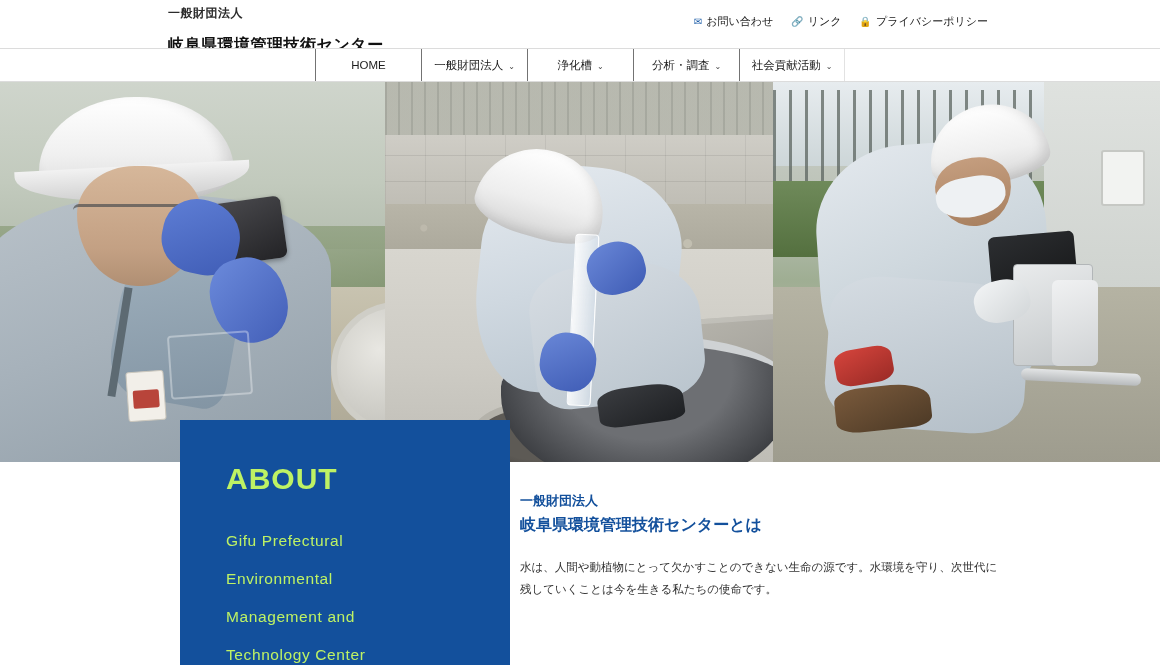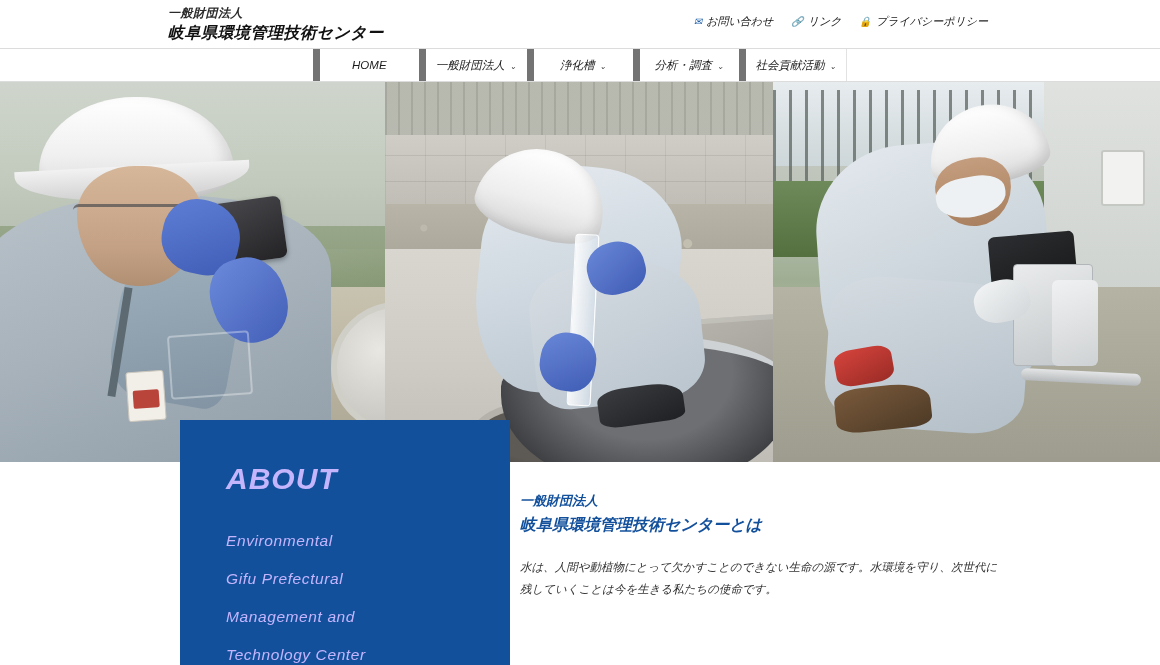--- a/index.html
+++ b/index.html
@@ -12,21 +12,20 @@
     overflow: hidden;
     background: #ffffff;
     font-family: "Liberation Sans", sans-serif;
     color: #333;
   }
   .page {
     position: relative;
     width: 1160px;
     height: 665px;
     background: #fff;
-    font-style: italic;
   }
 
   
   .header {
     position: relative;
     height: 48px;
     background: #ffffff;
   }
   .brand {
     position: absolute;
@@ -38,21 +37,21 @@
     font-size: 12px;
     color: #2b2b2b;
     letter-spacing: 0.5px;
     font-weight: bold;
   }
   .brand-main {
     font-size: 16px;
     color: #111;
     font-weight: bold;
     letter-spacing: 0.5px;
-    margin-top: 2px;
+    margin-top: 14px;
   }
   .util-nav {
     position: absolute;
     right: 172px;
     top: 14px;
     display: flex;
     gap: 18px;
     align-items: center;
   }
   .util-item {
@@ -87,21 +86,21 @@
   }
   .nav-item {
     display: flex;
     align-items: center;
     justify-content: center;
     gap: 5px;
     font-size: 11.5px;
     color: #1c1c1c;
     padding: 0 10px;
     min-width: 106px;
-    border-left: 7px solid #737373;
+    border-left: 1px solid #737373;
     box-sizing: border-box;
     cursor: pointer;
     white-space: nowrap;
   }
   .nav-item:last-child {
     border-right: 1px solid #e2e2e2;
   }
   .caret {
     font-size: 8px;
     color: #444;
@@ -532,21 +531,21 @@
   }
 
   
   .about {
     position: absolute;
     left: 180px;
     top: 420px;
     width: 330px;
     height: 245px;
     background: #13509c;
-    color: #c4b5fd;
+    color: #bef264;
     box-sizing: border-box;
     padding: 42px 16px 0 46px;
   }
   .about-title {
     font-size: 30px;
     font-weight: bold;
     letter-spacing: 1px;
     margin: 0 0 26px 0;
   }
   .about-line {
@@ -697,22 +696,22 @@
         <div class="unit2"></div>
         <div class="pipe"></div>
         <div class="glove"></div>
       </div>
     </div>
 
   </div>
 
   <section class="about">
     <h2 class="about-title">ABOUT</h2>
+    <div class="about-line">Gifu Prefectural</div>
     <div class="about-line">Environmental</div>
-    <div class="about-line">Gifu Prefectural</div>
     <div class="about-line">Management and</div>
     <div class="about-line">Technology Center</div>
   </section>
 
   <section class="intro">
     <div class="intro-h-sub">一般財団法人</div>
     <div class="intro-h-main">岐阜県環境管理技術センターとは</div>
     <p class="intro-p">水は、人間や動植物にとって欠かすことのできない生命の源です。水環境を守り、次世代に残していくことは今を生きる私たちの使命です。</p>
   </section>
 

